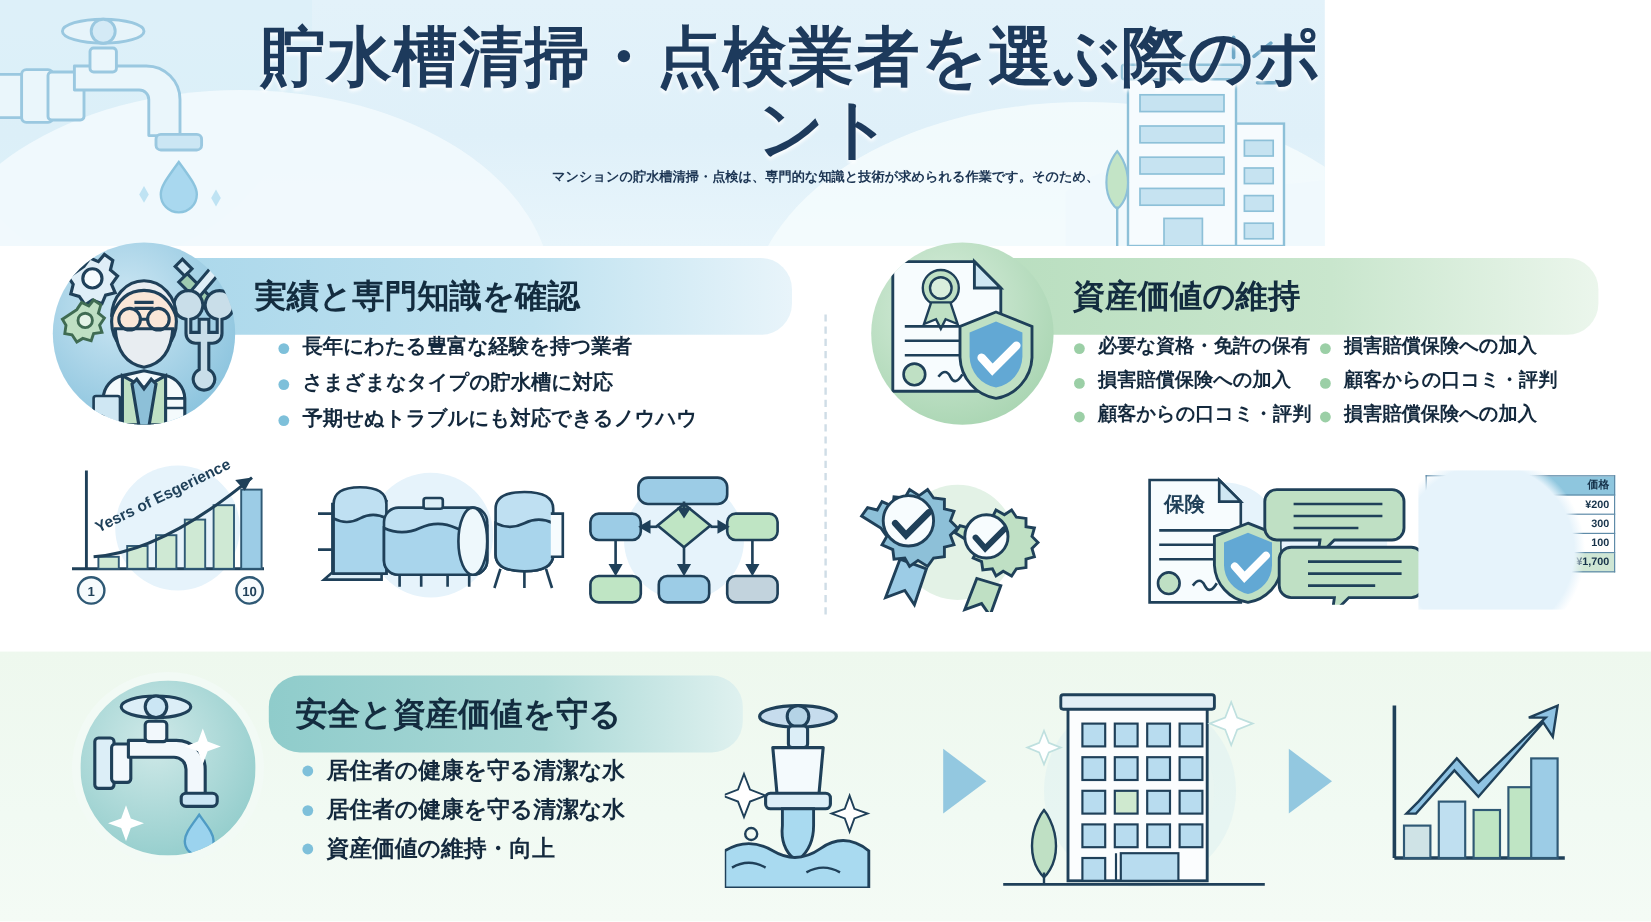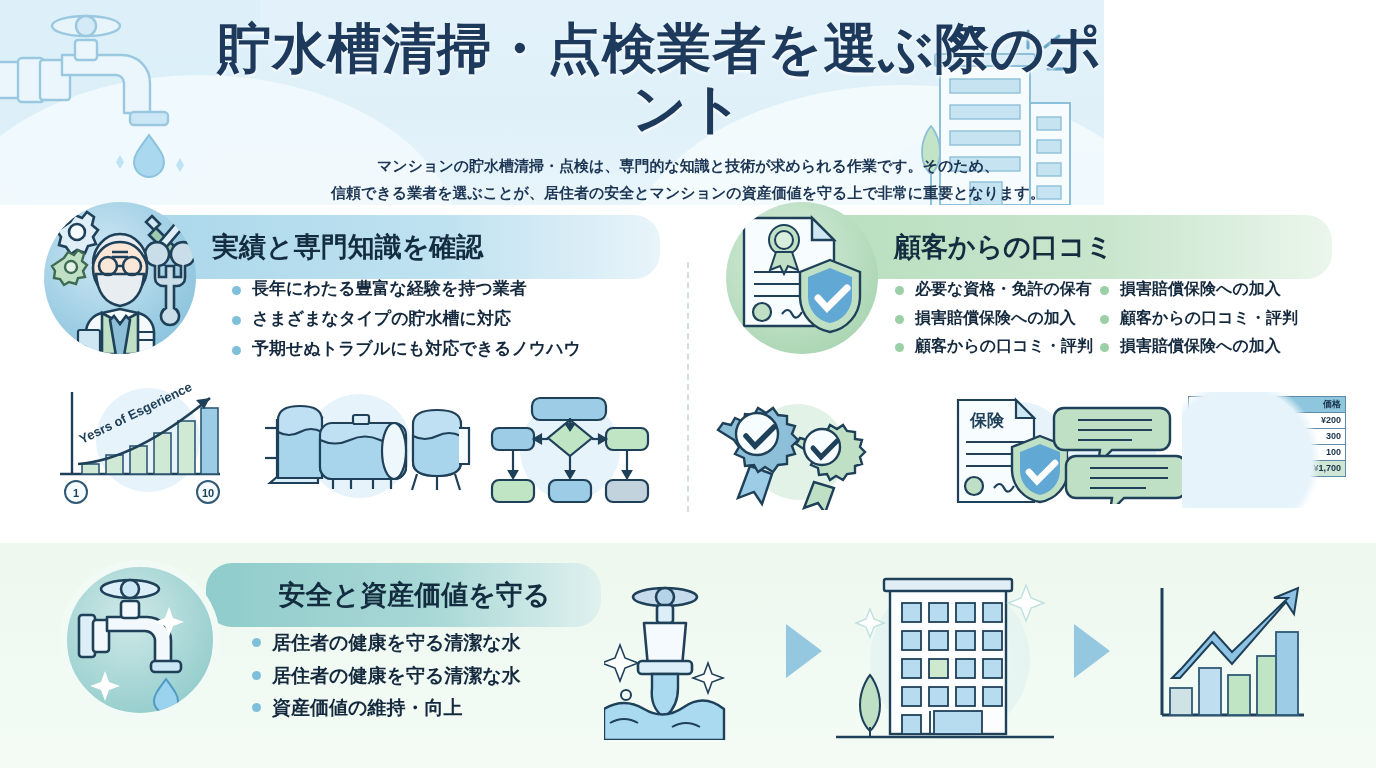--- a/index.html
+++ b/index.html
@@ -33,21 +33,21 @@
   }
   .hero-art-left { position:absolute; left:0; top:0; width:215px; height:205px; }
   .hero-art-right{ position:absolute; right:0; top:0; width:226px; height:205px; }
 
   .hero-text { position:absolute; left:200px; top:18px; width:976px; text-align:center; }
   .title {
     font-size:54px; font-weight:bold; color:#1d3a5c; letter-spacing:1px;
     line-height:1.12; text-shadow:0 2px 3px rgba(255,255,255,.9);
   }
   .subtitle {
-    margin-top:14px; font-size:15px; color:#1c3553; line-height:1.78;
+    margin-top:0; font-size:11px; color:#1c3553; line-height:1.78;
     font-weight:bold;
   }
 
   
   .mid { position:absolute; left:0; top:205px; width:1376px; height:330px; background:#ffffff; }
   .divider {
     position:absolute; left:687px; top:262px; width:0; height:250px;
     border-left:2px dashed #cfdde6;
   }
 
@@ -92,23 +92,23 @@
   .ill-4 { left:710px; top:394px; width:220px; height:116px; }
   .ill-5 { left:950px; top:392px; width:140px; height:118px; }
   .ill-6 { left:1040px;top:404px; width:150px; height:100px; }
   .ill-7 { left:1188px;top:396px; width:158px; height:108px; }
 
   
   .bot {
     position:absolute; left:0; top:543px; width:1376px; height:225px;
     background:linear-gradient(180deg,#eef8ee 0%,#f1faf3 60%,#f4fbf5 100%);
   }
-  .hdr-pill.teal { left:206px; top:563px; width:395px;
+  .hdr-pill.teal { left:224px; top:563px; width:395px;
     background:linear-gradient(90deg,#8fcccb 0%,#a9d8d6 58%,#dff1ef 100%);
-    padding-left:22px;justify-content:center; }
+    padding-left:22px; }
   .bot-art-1 { position:absolute; left:604px; top:575px; width:170px; height:165px; }
   .bot-arrow-1{ position:absolute; left:780px; top:620px; width:46px; height:62px; }
   .bot-art-2 { position:absolute; left:830px; top:565px; width:230px; height:178px; }
   .bot-arrow-2{ position:absolute; left:1068px; top:620px; width:46px; height:62px; }
   .bot-art-3 { position:absolute; left:1118px; top:580px; width:235px; height:155px; }
 
   
   table.price { border-collapse:collapse; width:100%; font-size:9px; font-weight:bold; }
   table.price td {
     border:1px solid #5e8ba8; padding:2px 4px; background:#ffffff; color:#16324a;
@@ -172,21 +172,20 @@
         </g>
         <path d="M44 152 c0 -16 9 -26 9 -26 s9 10 9 26 -9 22 -9 22 -9 -6 -9 -22z" fill="#c3e4c6" stroke="#8dc0d8" stroke-width="1.8"></path>
         <line x1="53" y1="172" x2="53" y2="205" stroke="#8dc0d8" stroke-width="2"></line>
       </svg>
     </div>
 
     <div class="hero-text">
       <div class="title">貯水槽清掃・点検業者を選ぶ際のポイント</div>
       <div class="subtitle">
         <div>マンションの貯水槽清掃・点検は、専門的な知識と技術が求められる作業です。そのため、</div>
-        <div>信頼できる業者を選ぶことが、居住者の安全とマンションの資産価値を守る上で非常に重要となります。</div>
 
       </div>
     </div>
   </div>
 
   <div class="mid"></div>
   <div class="divider"></div>
 
   <div class="hdr-pill blue">
     <span class="hdr-text">実績と専門知識を確認</span>
@@ -324,21 +323,21 @@
           <path d="M43 92 l-4 -7 h8z" fill="#1f4059"></path>
         <line x1="100" y1="70" x2="100" y2="84"></line>
           <path d="M100 92 l-4 -7 h8z" fill="#1f4059"></path>
         <line x1="157" y1="64" x2="157" y2="84"></line>
           <path d="M157 92 l-4 -7 h8z" fill="#1f4059"></path>
       </g>
     </svg>
   </div>
 
   <div class="hdr-pill green">
-    <span class="hdr-text">顧客からの口コミ</span>
+    <span class="hdr-text">資産価値の維持</span>
   </div>
   <div class="circ-icon circ-right">
     <svg viewBox="0 0 152 152" width="152" height="152">
       <g stroke="#1f4059" stroke-width="2.4" fill="#f7fcfe">
         <path d="M18 16 h68 l22 22 v86 h-90z"></path>
         <path d="M86 16 v22 h22z" fill="#cfe7f3"></path>
       </g>
       <g stroke="#1f4059" stroke-width="2" fill="#bfe0c4">
         <circle cx="58" cy="38" r="15"></circle>
         <path d="M50 50 l-6 18 10 -4 4 8 4 -8 10 4 -6 -18z"></path>

